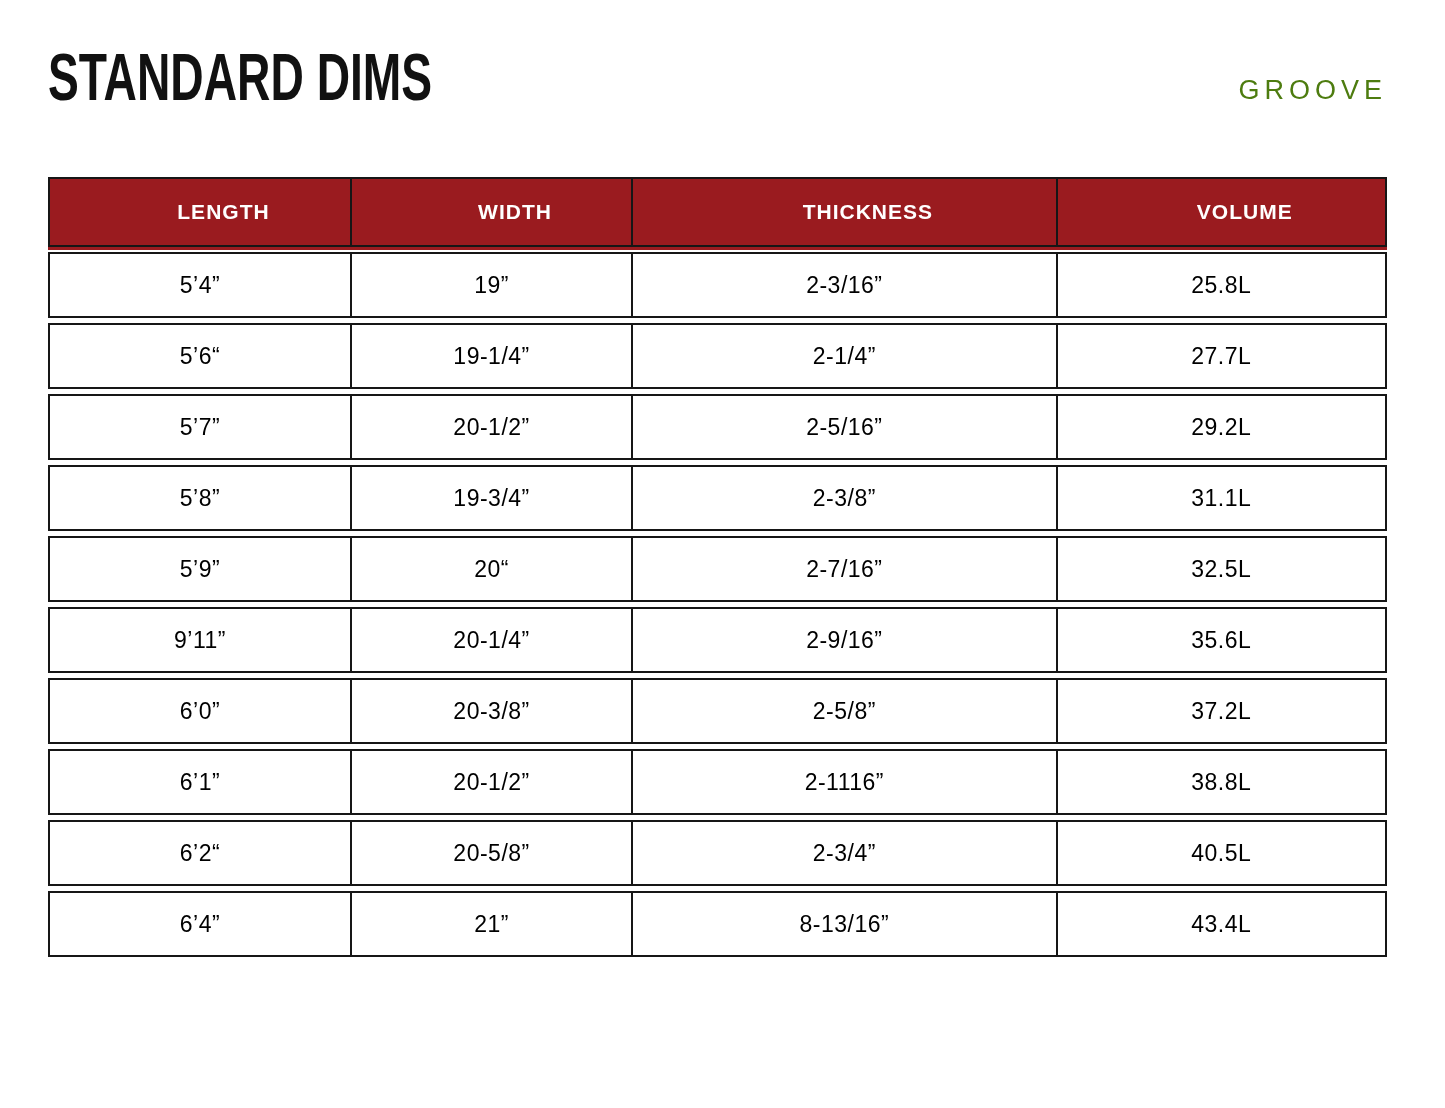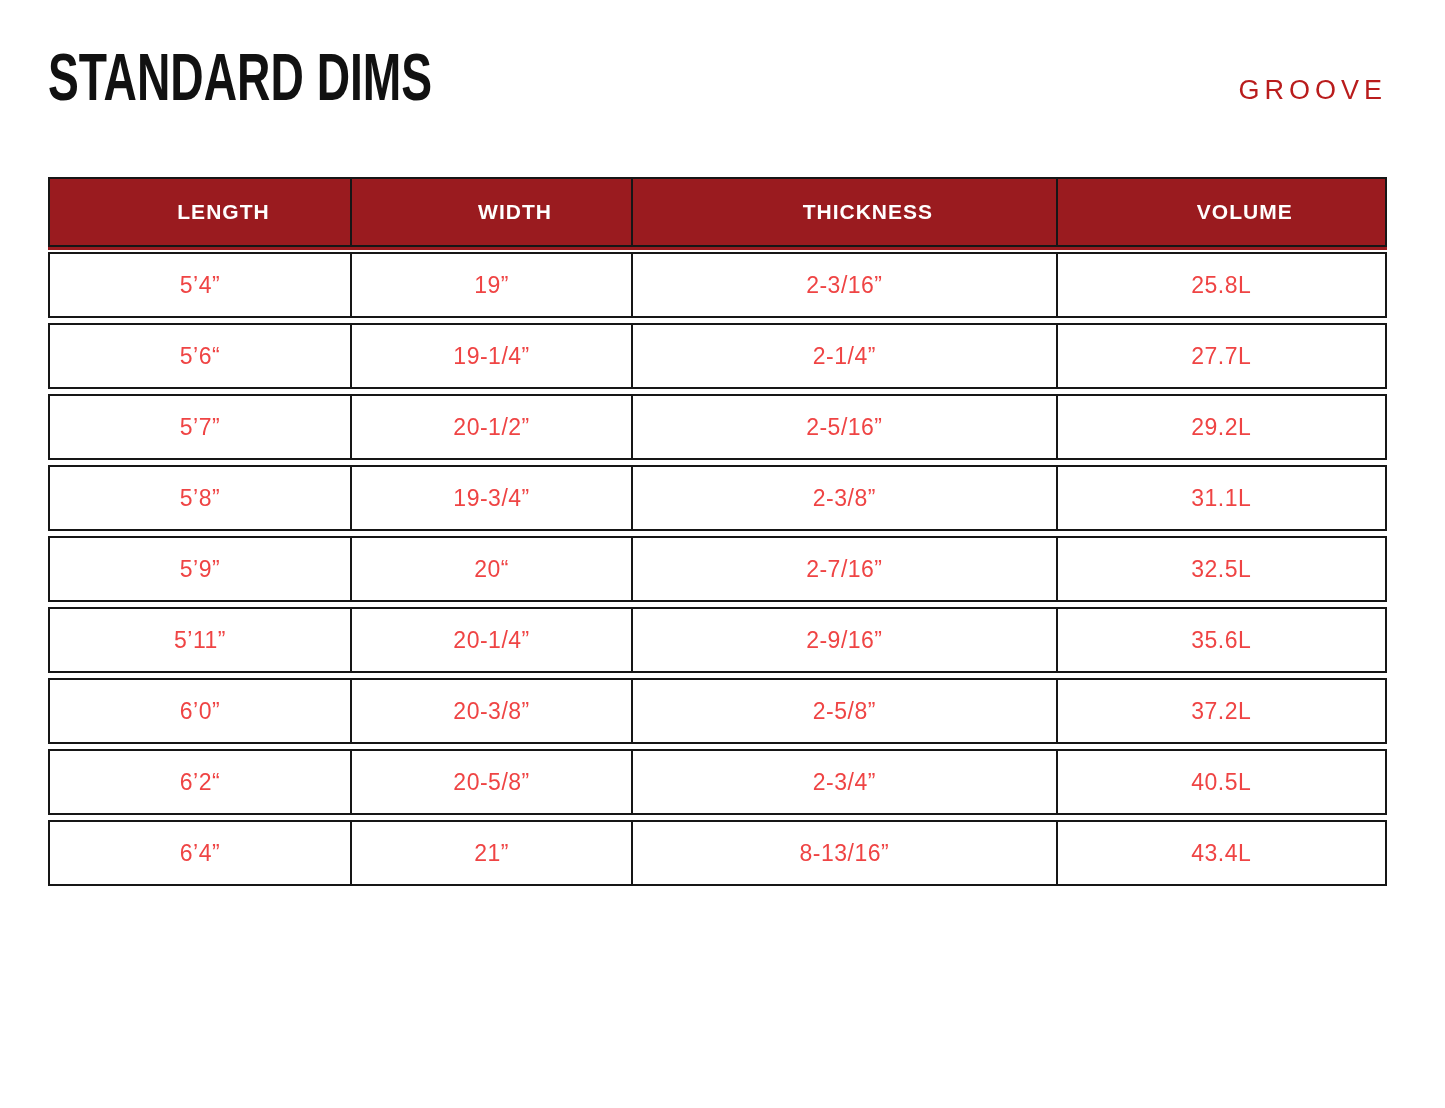--- a/index.html
+++ b/index.html
@@ -29,21 +29,21 @@
     color: #111111;
     letter-spacing: 0px;
     transform: scaleX(0.70);
     transform-origin: left bottom;
     white-space: nowrap;
     line-height: 1;
   }
   .brand {
     font-size: 27px;
     font-weight: 400;
-    color: #b91c1c;
+    color: #4d7c0f;
     letter-spacing: 5px;
     line-height: 1;
     margin-bottom: 6px;
   }
   .table-wrap {
     margin-top: 62px;
   }
   table.dims {
     width: 1339px;
     border-collapse: separate;
@@ -67,21 +67,21 @@
     font-size: 21px;
     font-weight: 700;
     letter-spacing: 1px;
     
     box-shadow: 0 3px 0 #9a1b1f;
     padding-left: 47px;
   }
   td {
     height: 66px;
     background: #ffffff;
-    color: #ef4444;
+    color: #000000;
     font-size: 23px;
     font-weight: 400;
     letter-spacing: 0.5px;
   }
 </style>
 </head>
 <body>
 
 <div class="page">
 
@@ -131,30 +131,36 @@
             <td>2-3/8”</td>
             <td>31.1L</td>
           </tr>
           <tr>
             <td>5’9”</td>
             <td>20“</td>
             <td>2-7/16”</td>
             <td>32.5L</td>
           </tr>
           <tr>
-            <td>5’11”</td>
+            <td>9’11”</td>
             <td>20-1/4”</td>
             <td>2-9/16”</td>
             <td>35.6L</td>
           </tr>
           <tr>
             <td>6’0”</td>
             <td>20-3/8”</td>
             <td>2-5/8”</td>
             <td>37.2L</td>
+          </tr>
+          <tr>
+            <td>6’1”</td>
+            <td>20-1/2”</td>
+            <td>2-1116”</td>
+            <td>38.8L</td>
           </tr>
           <tr>
             <td>6’2“</td>
             <td>20-5/8”</td>
             <td>2-3/4”</td>
             <td>40.5L</td>
           </tr>
           <tr>
             <td>6’4”</td>
             <td>21”</td>

